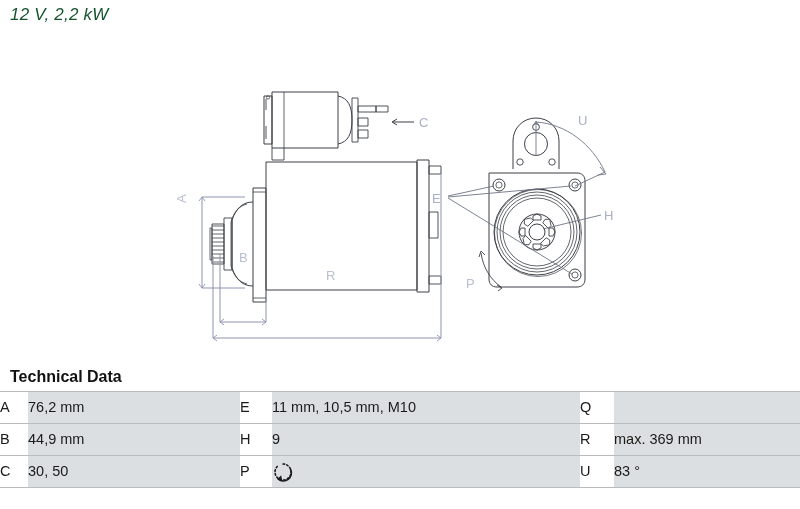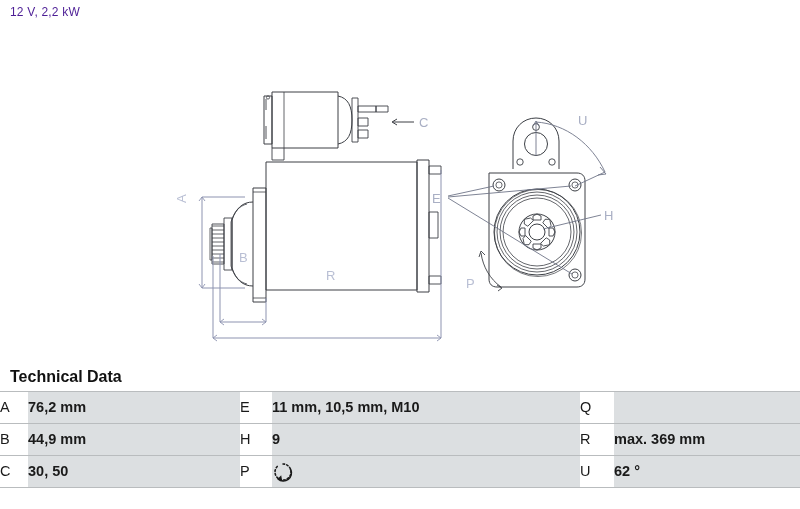--- a/index.html
+++ b/index.html
@@ -14,24 +14,25 @@
     font-family: "Liberation Sans", sans-serif;
     color: #1a1a1a;
     overflow: hidden;
   }
 
   
   #page-title {
     position: absolute;
     left: 10px;
     top: 5px;
-    font-size: 12px;
+    font-size: 17px;
     letter-spacing: 0.2px;
-    color: #4c1d95;
+    color: #14532d;
     white-space: nowrap;
+    font-style: italic;
   }
 
   
   #drawing-area {
     position: absolute;
     left: 0;
     top: 40px;
     width: 800px;
     height: 320px;
   }
@@ -75,21 +76,20 @@
   td.key-cell {
     background: #ffffff;
     text-align: left;
     padding-left: 10px;
     color: #1a1a1a;
   }
   td.val-cell {
     background: #dcdfe1;
     padding-left: 9px;
     color: #1a1a1a;
-    font-weight: bold;
   }
   .rot-wrap {
     display: inline-block;
     vertical-align: middle;
     line-height: 0;
   }
 </style>
 </head>
 <body>
 
@@ -292,17 +292,17 @@
         <td class="val-cell">
           <span class="rot-wrap">
             <svg width="22" height="22" viewBox="0 0 22 22" fill="none" stroke="#1a1a1a" stroke-width="1.6">
               <path d="M11,3 A8,8 0 1,1 5.6,5.1" stroke-dasharray="1.6 2.2" stroke-linecap="round"></path>
               <path d="M18.6,8.4 A8,8 0 0,1 6,17.8" stroke-linecap="round"></path>
               <path d="M9.2,14.2 L5.6,17.9 L10,19.1 Z" fill="#1a1a1a" stroke="none"></path>
             </svg>
           </span>
         </td>
         <td class="key-cell">U</td>
-        <td class="val-cell">62 °</td>
+        <td class="val-cell">83 °</td>
       </tr>
     </tbody>
   </table>
 </div>
 
 </body></html>

